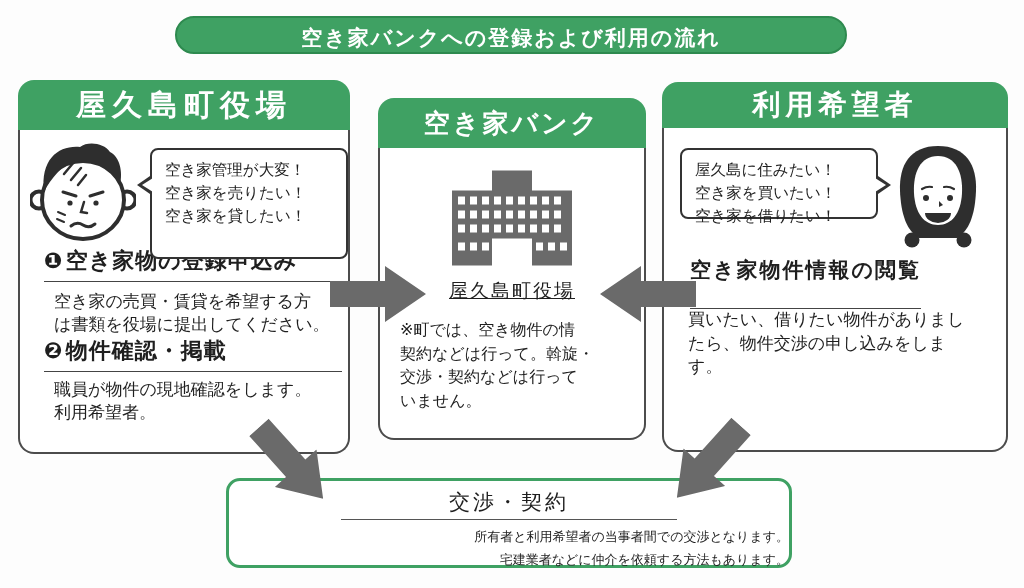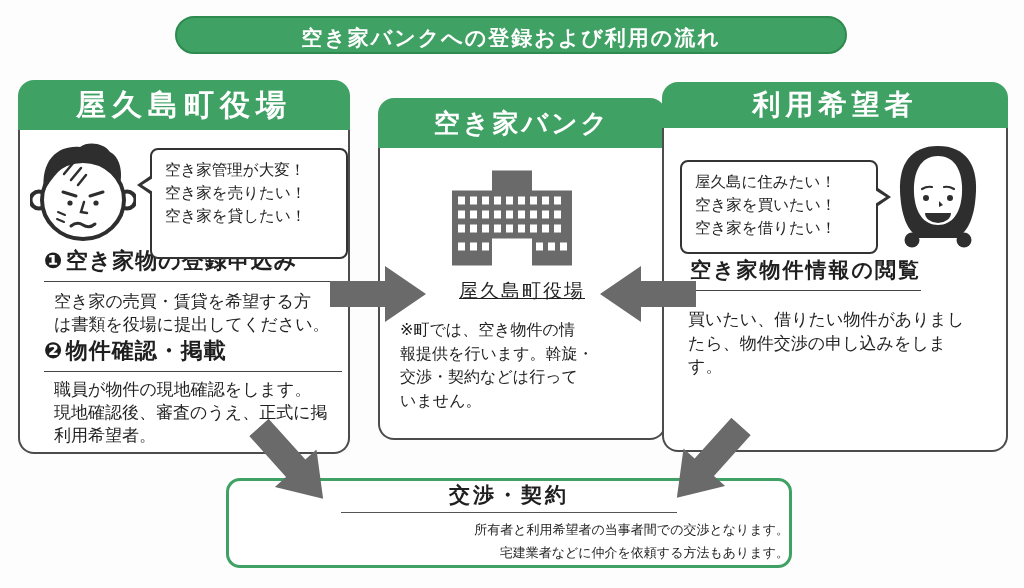--- a/index.html
+++ b/index.html
@@ -21,21 +21,21 @@
     border-radius:16px 16px 0 0;display:flex;align-items:center;justify-content:center;
     color:#fff;font-weight:bold;
   }
   .panel-body{
     position:absolute;left:0;right:0;bottom:0;background:#fff;
     border:2.5px solid #4C4C4C;border-top:none;border-radius:0 0 16px 16px;box-sizing:border-box;
   }
   .owner{left:18px;top:80px;width:332px;height:374px;}
   .owner .panel-header{height:50px;font-size:30px;letter-spacing:6px;}
   .owner .panel-body{top:50px;}
-  .bank{left:378px;top:98px;width:268px;height:342px;padding-left:20px;}
+  .bank{left:378px;top:98px;width:268px;height:342px;}
   .bank .panel-header{height:50px;font-size:26px;letter-spacing:3px;}
   .bank .panel-body{top:50px;}
   .user{left:662px;top:82px;width:346px;height:370px;}
   .user .panel-header{height:46px;font-size:28px;letter-spacing:5px;}
   .user .panel-body{top:46px;}
   
   .bubble{
     position:absolute;box-sizing:border-box;background:#fff;border:2px solid #333;border-radius:8px;
     padding:8px 6px 6px 13px;font-size:15.5px;line-height:23px;z-index:3;
   }
@@ -57,34 +57,34 @@
   .step1-head{top:166px;}
   .step2-head{top:256px;}
   .step-body{position:absolute;left:36px;width:294px;font-size:17px;line-height:23px;}
   .step1-body{top:210px;}
   .step2-body{top:298px;}
   
   .building{position:absolute;left:59px;top:62px;width:150px;height:106px;}
   .bank-label{position:absolute;left:0;right:0;top:180px;text-align:center;font-size:19px;letter-spacing:2px;text-decoration:underline;}
   .bank-note{position:absolute;left:22px;top:220px;width:226px;font-size:16px;line-height:23.5px;}
   
-  .user .bubble{left:18px;top:66px;width:198px;height:94px;margin-top:12px;}
+  .user .bubble{left:18px;top:66px;width:198px;height:71px;}
   .face-woman{position:absolute;left:226px;top:60px;width:100px;height:112px;}
   .user-head{
     position:absolute;left:28px;top:174px;display:inline-block;
     font-size:21px;font-weight:bold;letter-spacing:2px;
-    border-bottom:1.5px solid #444;padding-bottom:6px;
+    border-bottom:1.5px solid #444;padding-bottom:24px;
   }
   .user-body{position:absolute;left:26px;top:226px;width:306px;font-size:17px;line-height:23.5px;}
   
   .contract{
     position:absolute;left:226px;top:478px;width:566px;height:90px;box-sizing:border-box;
     background:#fff;border:3px solid #3FA163;border-radius:14px;z-index:1;text-align:center;
   }
-  .contract-head{font-size:21px;font-weight:bold;letter-spacing:3px;}
+  .contract-head{margin-top:7px;font-size:21px;font-weight:normal;letter-spacing:3px;}
   .contract-rule{width:336px;margin:3px auto 5px auto;border-top:1.5px solid #555;height:0;}
   .contract-line{font-size:13px;line-height:23px;text-align:right;}
   
   .arrow{position:absolute;width:96px;height:56px;z-index:5;}
   .arrow svg{display:block;width:96px;height:56px;}
   .arrow-right{left:330px;top:266px;}
   .arrow-left{left:600px;top:266px;}
   .arrow-diag-left{left:243px;top:435px;transform:rotate(48deg);}
   .arrow-diag-right{left:661px;top:434px;transform:rotate(132deg);}
 </style>
@@ -133,21 +133,20 @@
       <div>空き家の売買・賃貸を希望する方</div>
       <div>は書類を役場に提出してください。</div>
     </div>
 
     <div class="step-head step2-head">
       <span class="num">❷</span>
       <span>物件確認・掲載</span>
     </div>
     <div class="step-body step2-body">
       <div>職員が物件の現地確認をします。</div>
-      <div>現地確認後、審査のうえ、正式に掲</div>
       <div>利用希望者。</div>
     </div>
   </section>
 
   <section class="panel bank">
     <div class="panel-header">
       <span>空き家バンク</span>
     </div>
     <div class="panel-body"></div>
 
@@ -187,21 +186,21 @@
         <rect x="99" y="82" width="7" height="8"></rect>
           <rect x="111" y="82" width="7" height="8"></rect>
           <rect x="123" y="82" width="7" height="8"></rect>
       </g>
     </svg>
 
     <div class="bank-label">屋久島町役場</div>
 
     <div class="bank-note">
       <div>※町では、空き物件の情</div>
-      <div>報提供を行います。斡旋・</div>
+      <div>契約などは行って。斡旋・</div>
       <div>交渉・契約などは行って</div>
       <div>いません。</div>
     </div>
   </section>
 
   <section class="panel user">
     <div class="panel-header">
       <span>利用希望者</span>
     </div>
     <div class="panel-body"></div>

